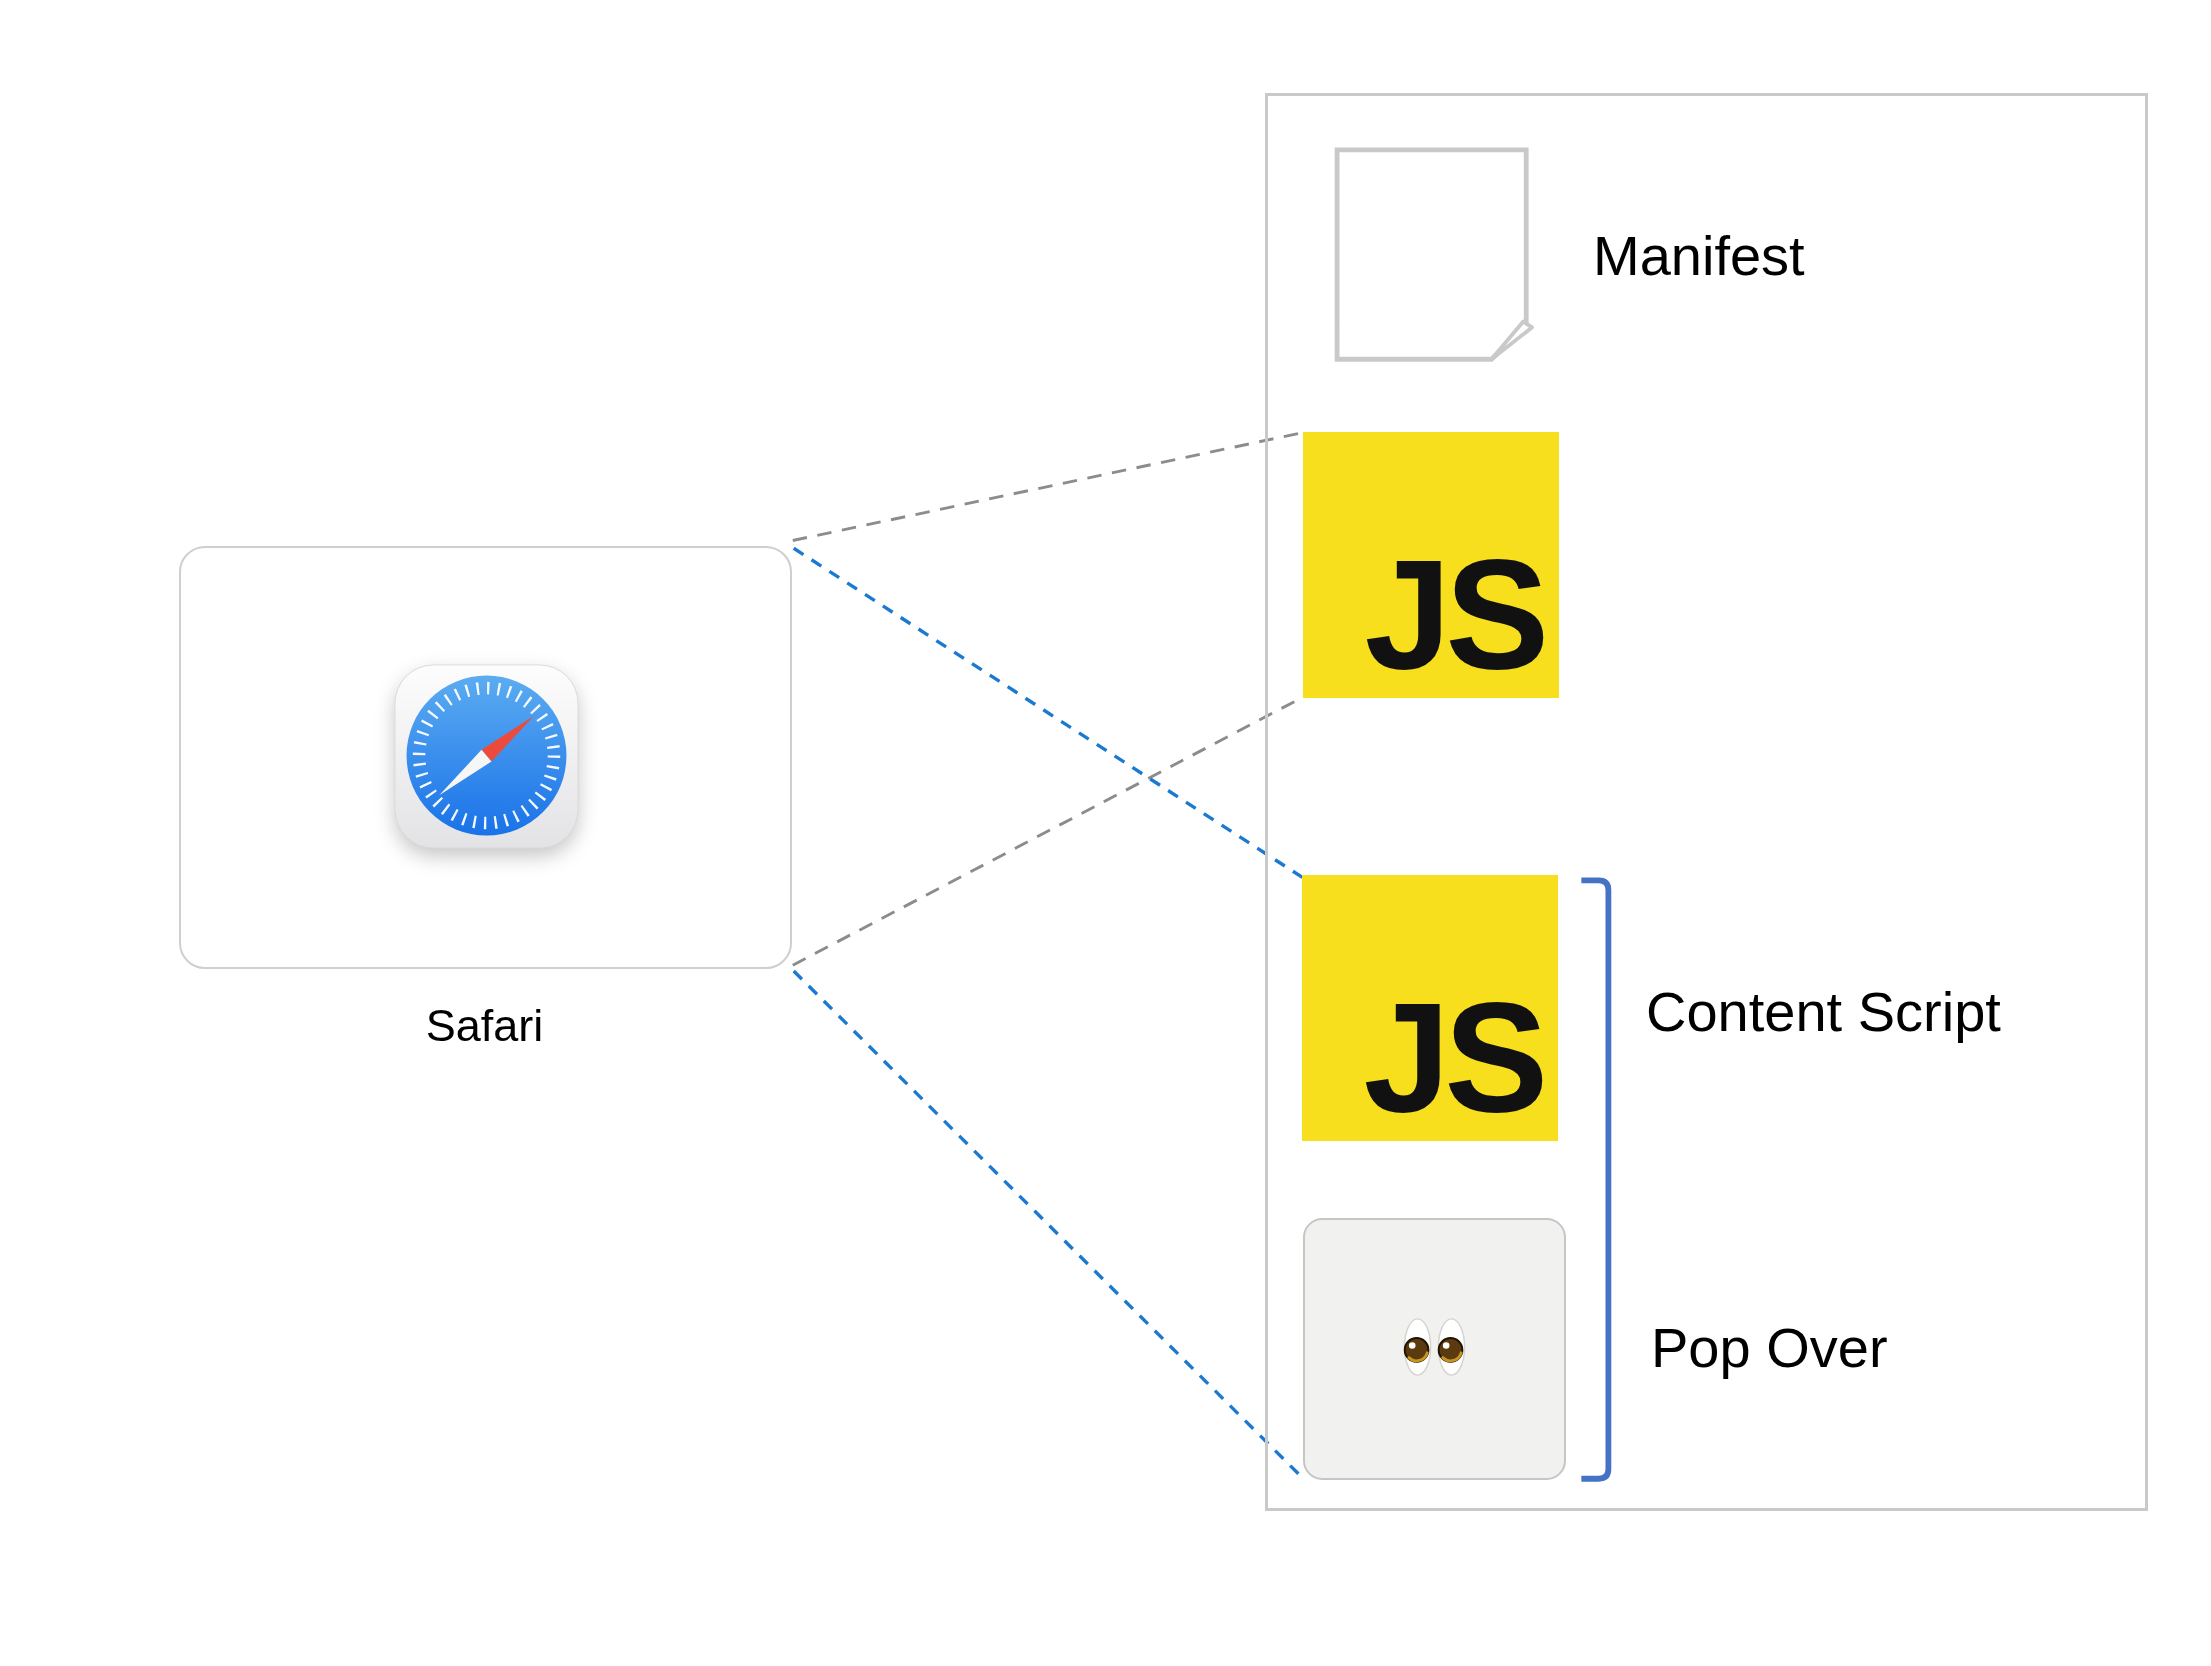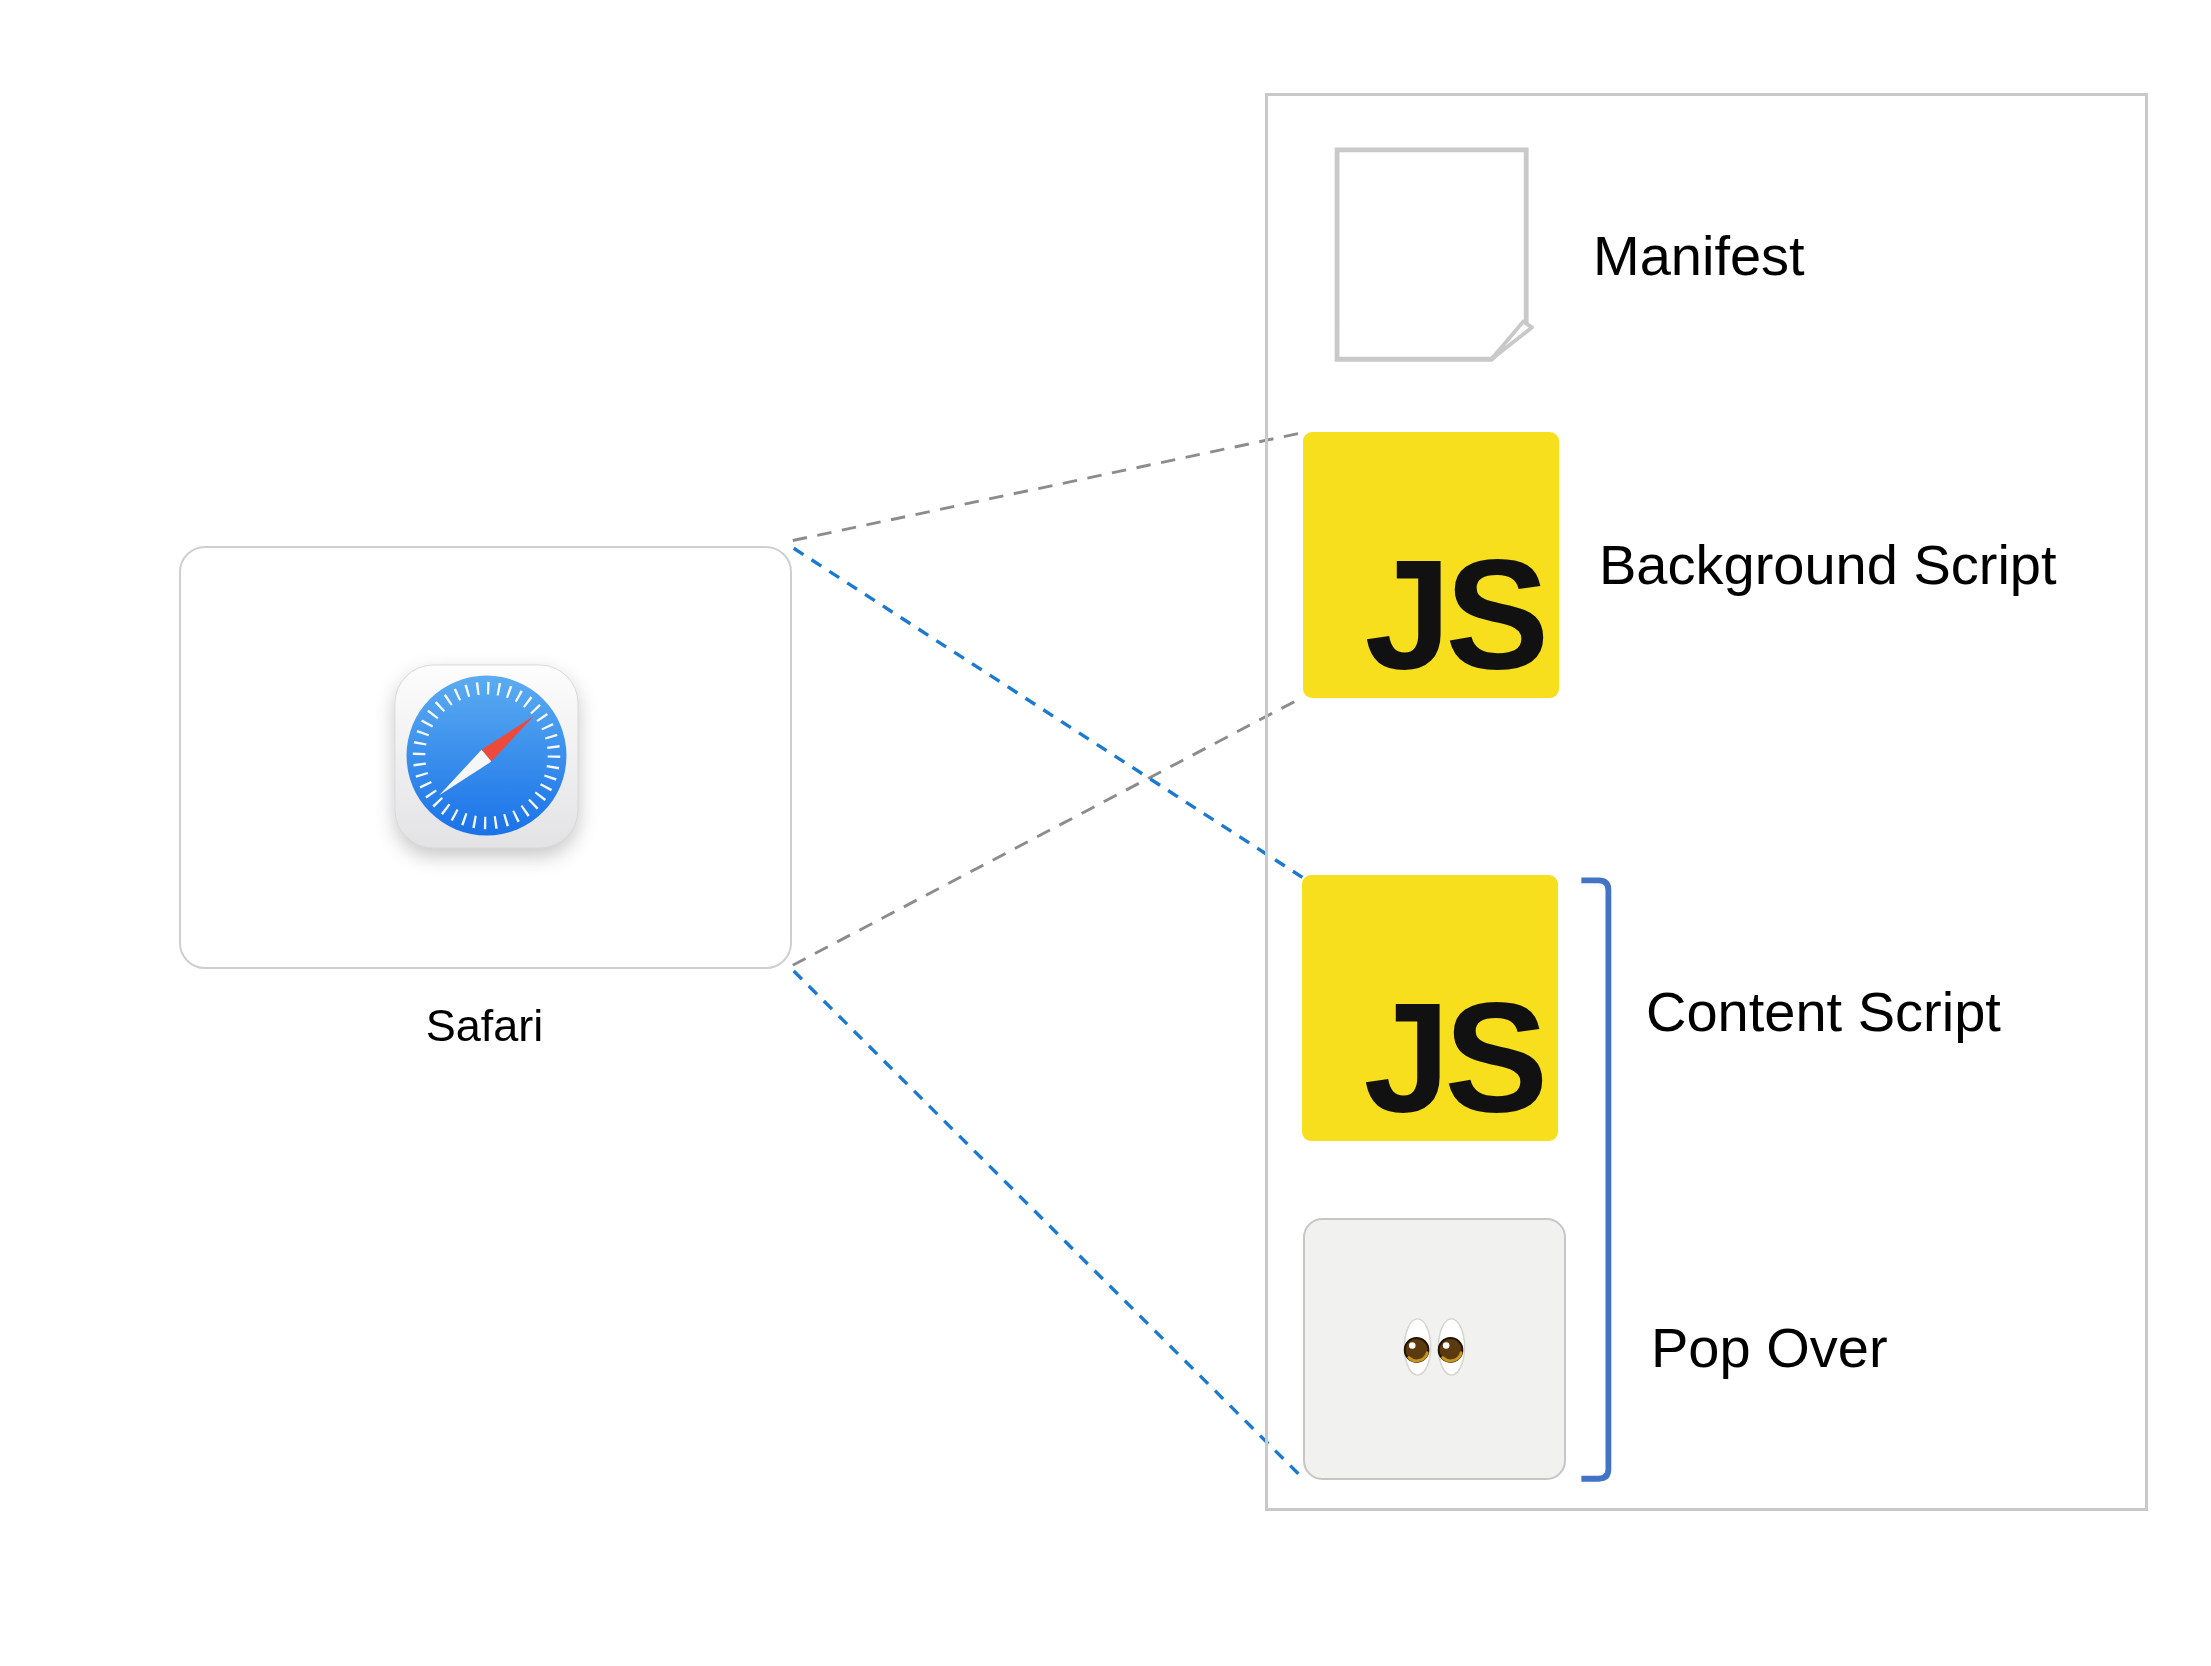--- a/index.html
+++ b/index.html
@@ -21,21 +21,21 @@
   .webext-box{
     position:absolute;left:1265px;top:93px;width:883px;height:1418px;
     border:3.9px solid #c9c9c9;box-sizing:border-box;background:transparent;
   }
 
   .manifest-icon{position:absolute;left:1333px;top:146px;width:205px;height:220px;}
 
   .js-icon{
     position:absolute;width:256px;height:266px;background:#f7df1e;
     display:flex;align-items:flex-end;justify-content:flex-end;
-    padding:0 15.4px 5.8px 0;box-sizing:border-box;border-radius:9px;
+    padding:0 15.4px 5.8px 0;box-sizing:border-box;
   }
   .js-icon span{
     font-size:156px;font-weight:700;letter-spacing:-5.8px;color:#111111;line-height:1;
   }
   .js-bg{left:1303px;top:432px;}
   .js-cs{left:1302px;top:875px;}
 
   .popover-icon{
     position:absolute;left:1303px;top:1218px;width:263px;height:262px;
     background:#f1f1f0;border:2.9px solid #c6c6c6;border-radius:19.3px;box-sizing:border-box;
@@ -118,19 +118,18 @@
         <g transform="translate(51,36)">
           <circle r="12.2" fill="#5c3a10" stroke="#201302" stroke-width="2"></circle>
           <path d="M-8,8 A11.5 11.5 0 0 0 11,3" stroke="#c8951f" stroke-width="3" fill="none" stroke-linecap="round"></path>
           <circle cx="-4.5" cy="-4.5" r="3.4" fill="#ffffff"></circle>
         </g>
       </g>
     </svg>
   </div>
 
   <div class="label manifest-label">Manifest</div>
-  <div class="label bg-label">Background Script</div>
   <div class="label cs-label">Content Script</div>
   <div class="label po-label">Pop Over</div>
 
 
 </div>
 
 
 </body></html>

